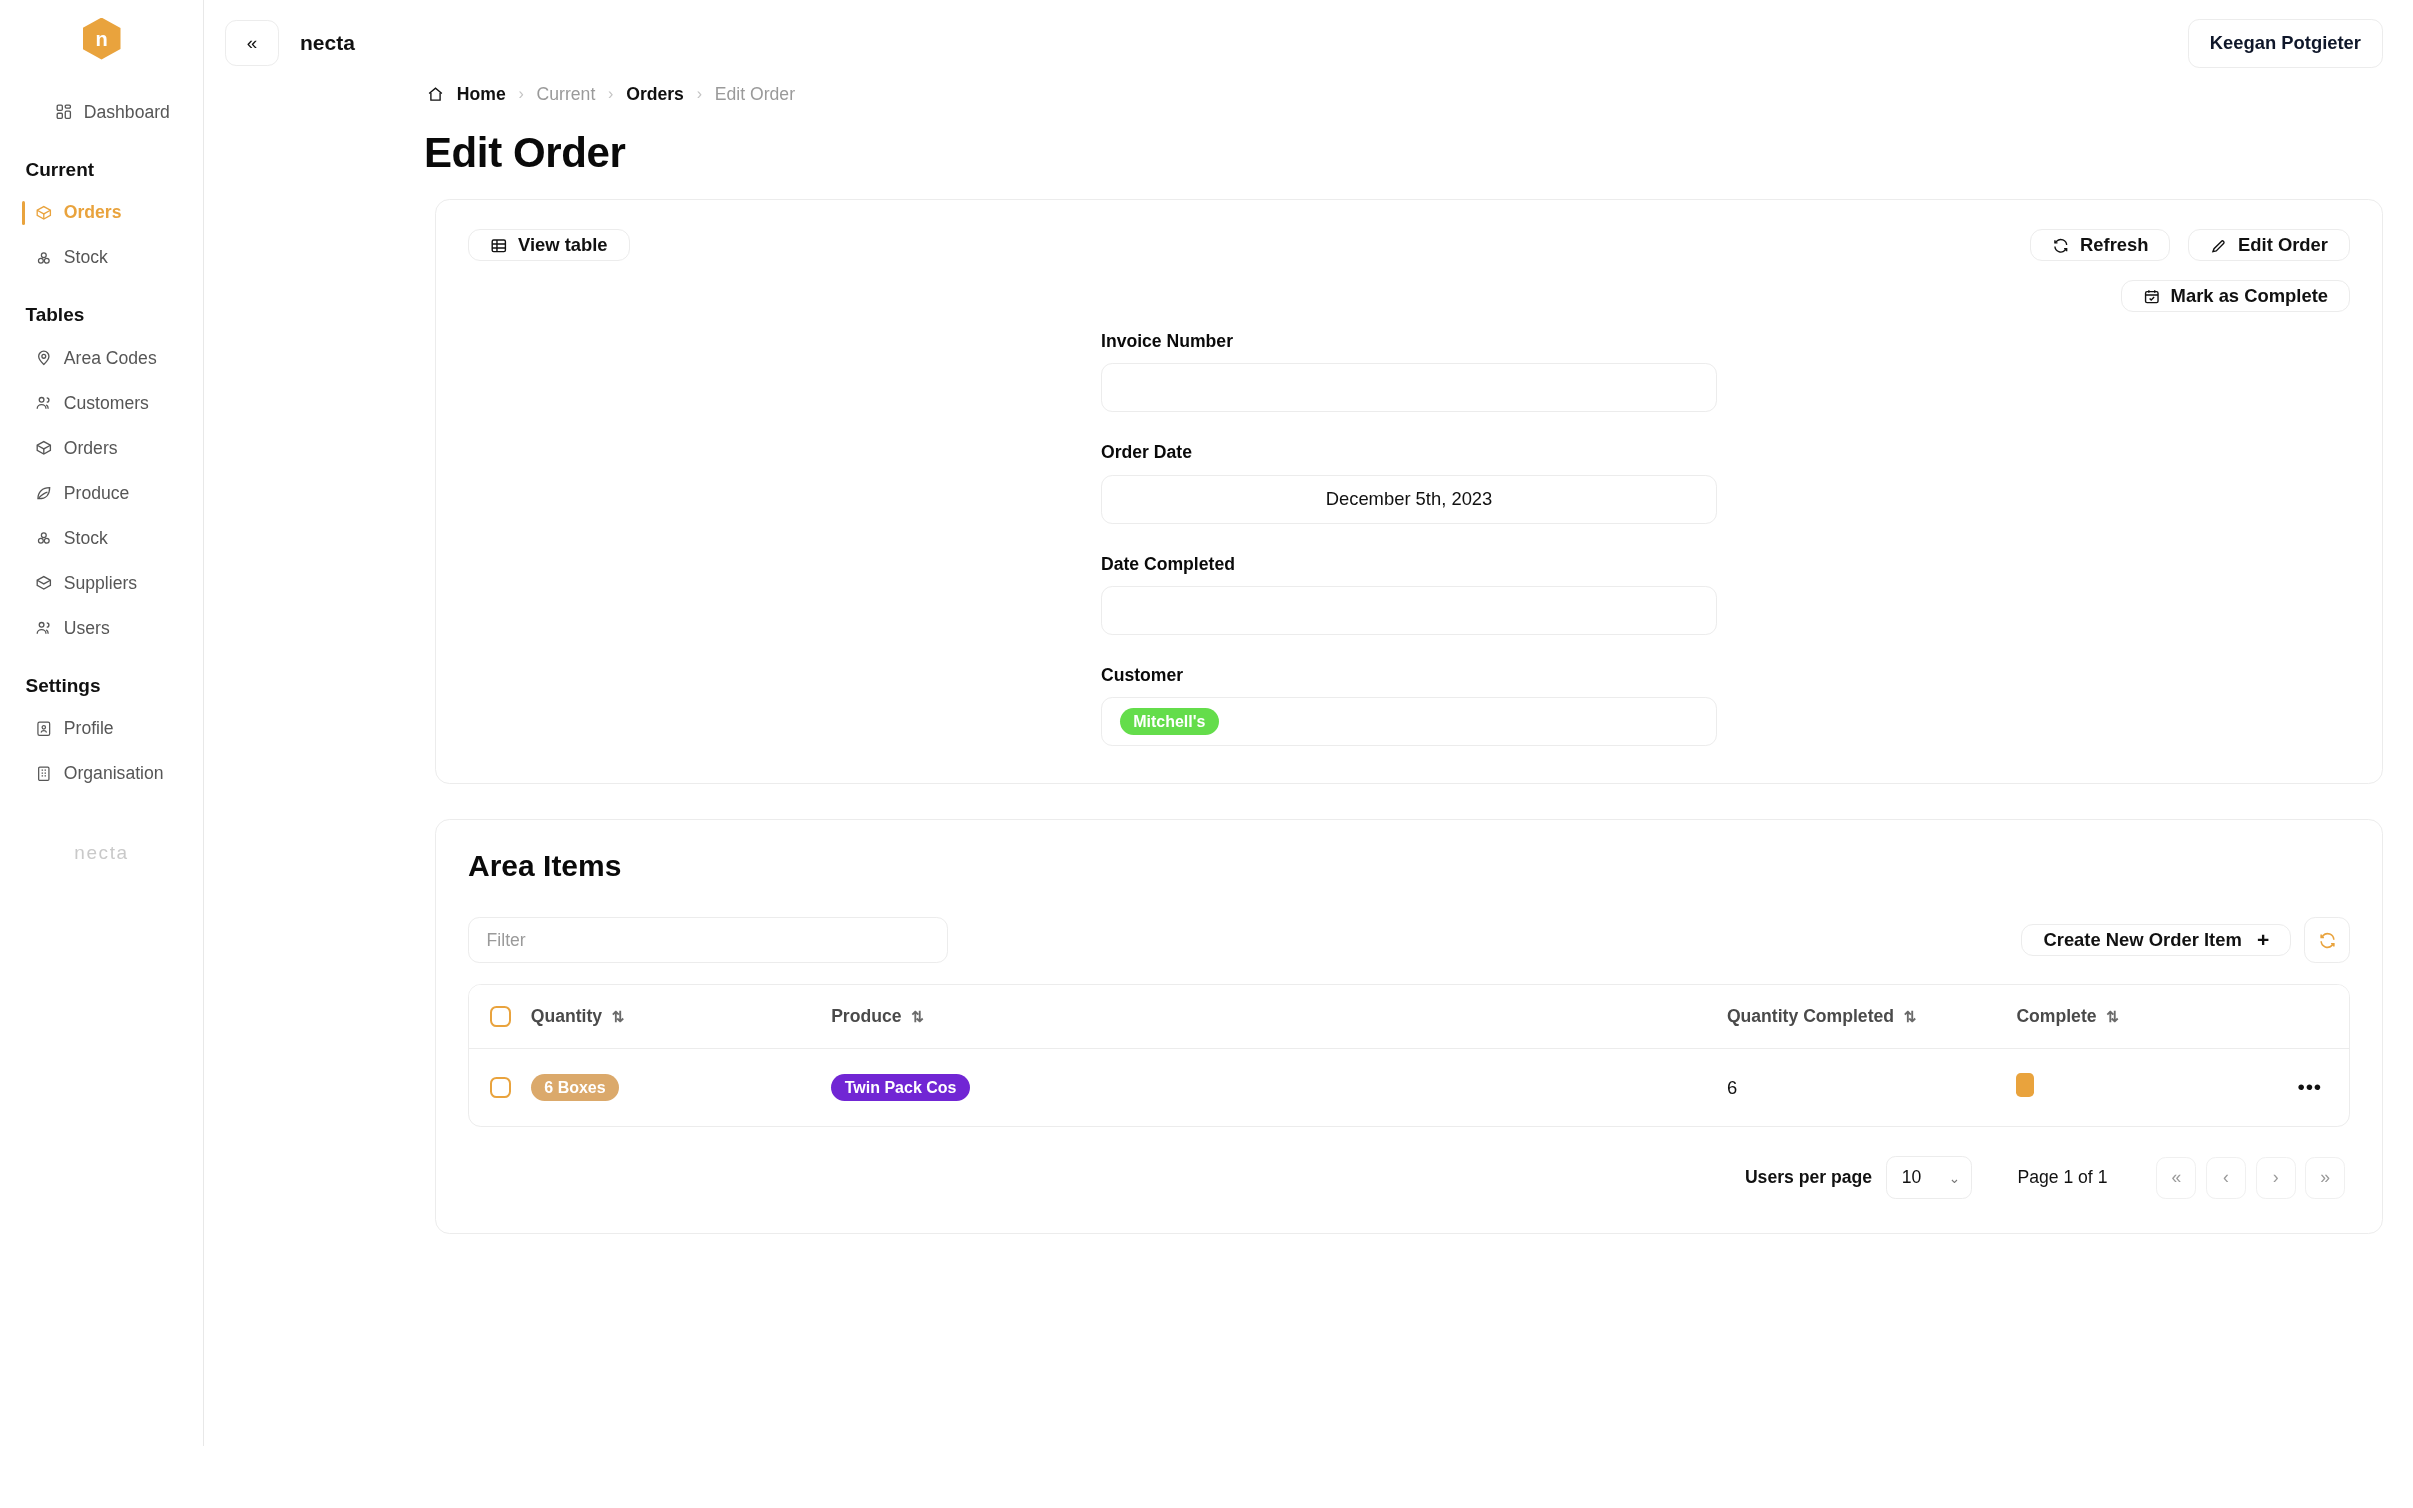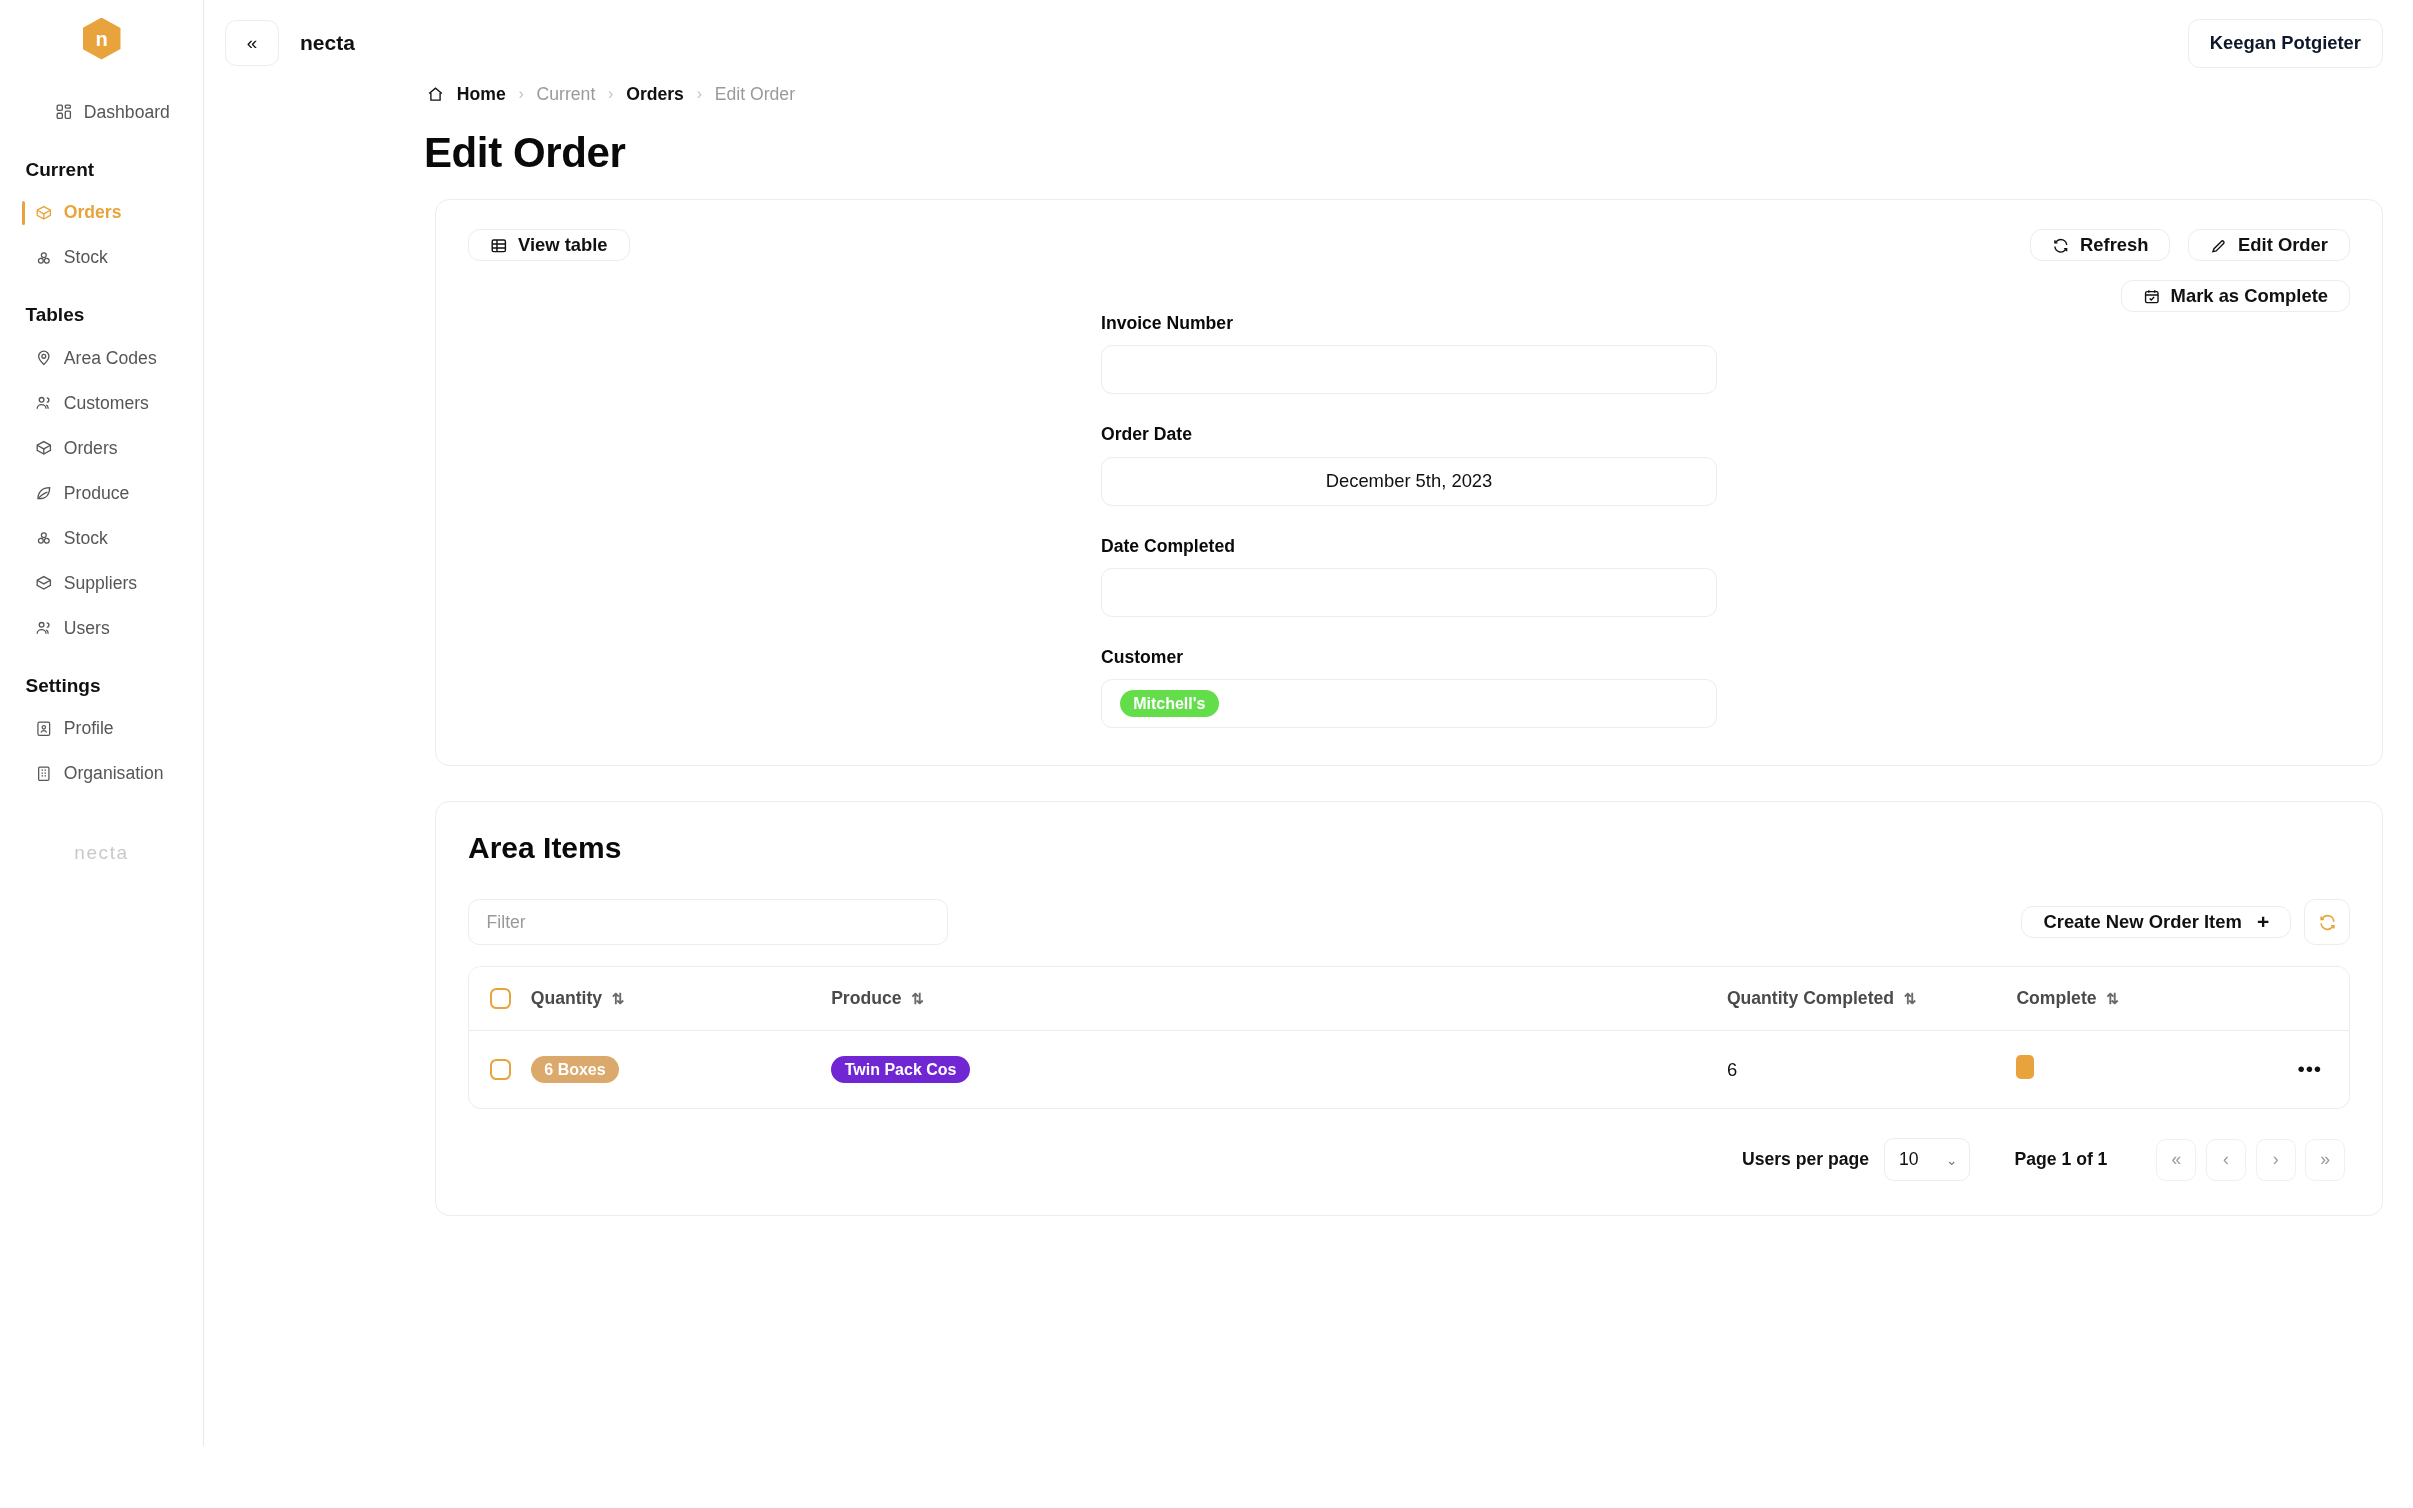--- a/index.html
+++ b/index.html
@@ -103,21 +103,21 @@
   .details-toolbar { display: flex; align-items: flex-start; }
   .btn {
     height: 32px; border: 1.6px solid #ececec; border-radius: 12px; background: #fff;
     display: inline-flex; align-items: center; gap: 10.4px; padding: 0 21px;
     font-size: 18.4px; font-weight: 600; color: #111; cursor: pointer; white-space: nowrap;
   }
   .btn svg { width: 17.6px; height: 17.6px; display: block; }
   .toolbar-right { margin-left: auto; display: flex; gap: 17.6px; }
   .mark-complete-row { display: flex; justify-content: flex-end; margin-top: 19px; }
 
-  .form-col { width: 616px; margin: 1px auto 0 auto; }
+  .form-col { width: 616px; margin: 19px auto 0 auto; }
   .field { margin-bottom: 30px; }
   .field:last-child { margin-bottom: 0; }
   .field-label { font-size: 17.6px; font-weight: 700; color: #0a0a0a; margin-bottom: 11.2px; }
   .field-box {
     height: 49px; border: 1.6px solid #ececec; border-radius: 11.2px; background: #fff;
     display: flex; align-items: center; justify-content: center;
     font-size: 18.4px; color: #111;
   }
   .field-box.left { justify-content: flex-start; padding-left: 17.6px; }
   .pill {
@@ -169,21 +169,21 @@
     display: flex; align-items: center; justify-content: flex-end;
     gap: 0; margin-top: 29px; padding-right: 4.8px;
   }
   .rows-label { font-size: 17.6px; font-weight: 600; color: #111; }
   .rows-select {
     margin-left: 14.4px; width: 86px; height: 43px; border: 1.6px solid #ececec;
     border-radius: 9.6px; background: #fff; display: flex; align-items: center;
     justify-content: space-between; padding: 0 11.2px 0 14.4px; font-size: 17.6px; color: #111; cursor: pointer;
   }
   .chev { font-size: 13.6px; color: #777; }
-  .page-label { font-size: 17.6px; font-weight: 700; color: #111; margin-left: 45px; }
+  .page-label { font-size: 17.6px; font-weight: 400; color: #111; margin-left: 45px; }
   .pager-btns { display: flex; gap: 9.6px; margin-left: 49px; }
   .pager-btn {
     width: 40px; height: 42px; border: 1.6px solid #f0f0f0; border-radius: 9.6px; background: #fff;
     display: flex; align-items: center; justify-content: center;
     font-size: 17.6px; color: #9a9a9a; cursor: pointer;
   }
 </style>
 </head>
 <body>
 

